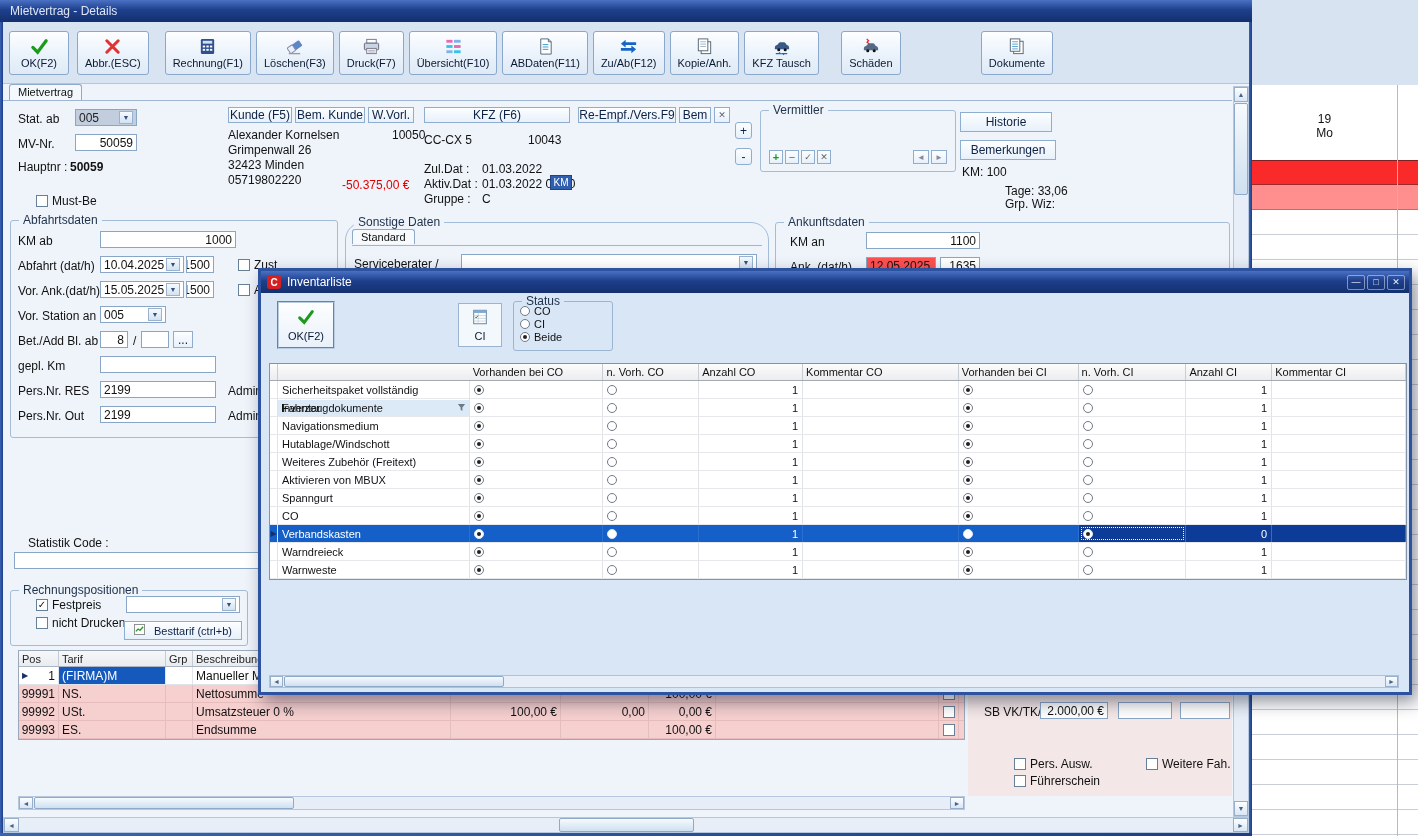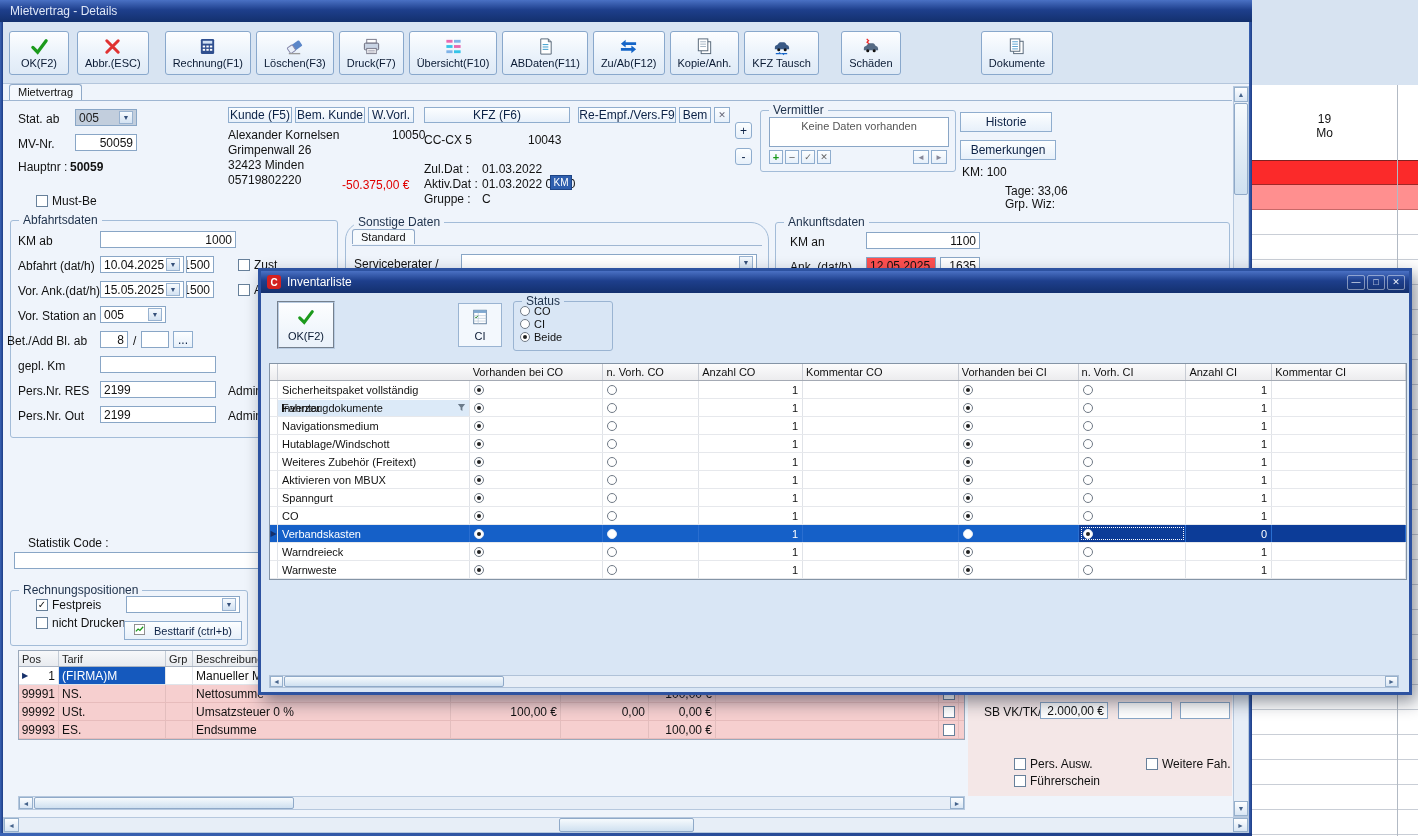--- a/index.html
+++ b/index.html
@@ -332,21 +332,21 @@
   </div>
   <label class="chk" style="left:218px;top:283px;">
     <span class="box"></span>
     <span>Abh</span>
   </label>
   <span class="lbl" style="left:18px;top:309px;">Vor. Station an</span>
   <div class="tbox" style="left:100px;top:306px;width:66px;">
     <span>005</span>
     <span class="arrowbtn">▼</span>
   </div>
-  <span class="lbl" style="left:7px;top:334px;">Bet./Add Bl. ab</span>
+  <span class="lbl" style="left:18px;top:334px;">Bet./Add Bl. ab</span>
   <div class="tbox num" style="left:100px;top:331px;width:28px;">
     <span>8</span>
   </div>
   <span class="lbl" style="left:133px;top:334px;">/</span>
   <div class="tbox" style="left:141px;top:331px;width:28px;">
     <span></span>
   </div>
   <div class="hbtn" style="left:173px;top:331px;width:20px;height:17px;">
     <span>...</span>
   </div>
@@ -435,23 +435,20 @@
   </div>
 
   <div class="hbtn" style="left:735px;top:122px;width:17px;height:17px;border-radius:3px;">
     <span>+</span>
   </div>
   <div class="hbtn" style="left:735px;top:148px;width:17px;height:17px;border-radius:3px;">
     <span>-</span>
   </div>
   <div class="group" style="left:760px;top:110px;width:196px;height:62px;">
     <span class="glegend" style="background:#eff4fb;">Vermittler</span>
-    <div style="position:absolute;left:8px;top:6px;width:180px;height:30px;background:#fff;border:1px solid #8aa6c6;font-size:11px;color:#555;display:flex;justify-content:center;padding-top:2px;">
-      <span>Keine Daten vorhanden</span>
-    </div>
     <div style="position:absolute;left:8px;top:39px;display:flex;gap:2px;">
       <span class="hbtn" style="position:static;width:14px;height:14px;color:#1a9a1a;font-weight:bold;font-size:11px;">+</span>
       <span class="hbtn" style="position:static;width:14px;height:14px;color:#666;font-size:11px;">−</span>
       <span class="hbtn" style="position:static;width:14px;height:14px;color:#666;font-size:9px;">✓</span>
       <span class="hbtn" style="position:static;width:14px;height:14px;color:#666;font-size:9px;">✕</span>
     </div>
     <div style="position:absolute;right:8px;top:39px;display:flex;gap:2px;">
       <span class="hbtn" style="position:static;width:16px;height:14px;color:#889;font-size:8px;">◄</span>
       <span class="hbtn" style="position:static;width:16px;height:14px;color:#889;font-size:8px;">►</span>
     </div>

